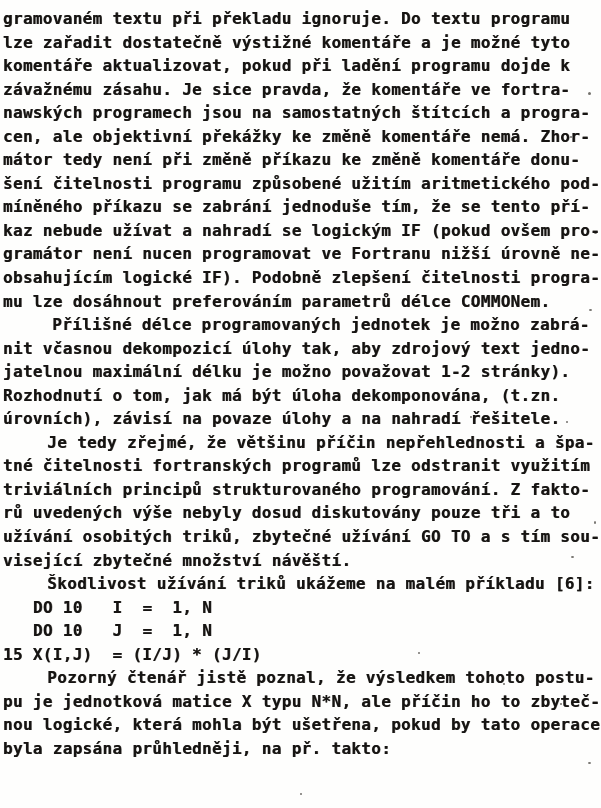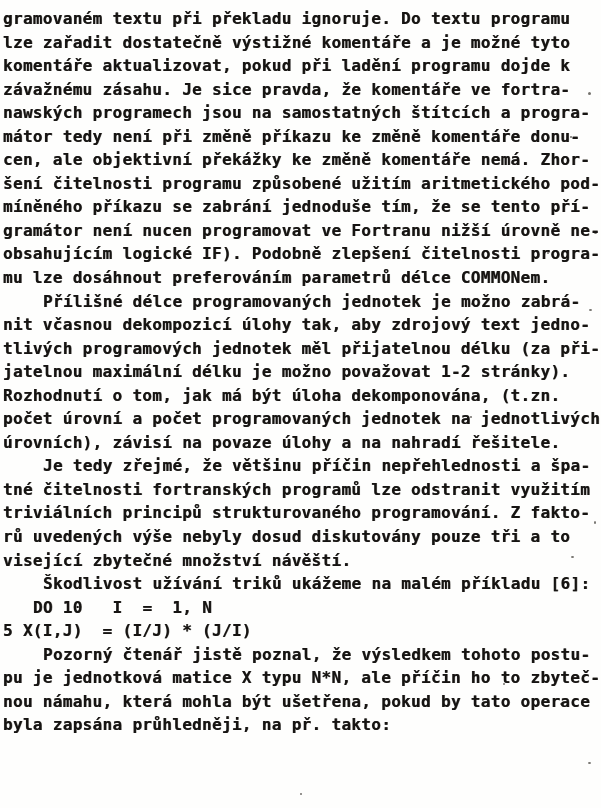--- a/index.html
+++ b/index.html
@@ -26,21 +26,21 @@
     font-size: 16px;
     font-weight: 700;
     letter-spacing: 0.32px;
     line-height: 23.55px;
     height: 23.55px;
     color: #161412;
     white-space: pre;
     text-shadow: 0.5px 0.3px 0 rgba(20,16,12,0.55), -0.2px 0 0 rgba(20,16,12,0.3);
     -webkit-font-smoothing: none;
   }
-  .line.indent   { padding-left: 40px; }
+  .line.indent   { padding-left: 40px; text-align: center; }
   .line.code-in  { padding-left: 30px; }
   .line.code     { padding-left: 0; }
   
   .speck {
     position: absolute;
     background: #2a2620;
     border-radius: 50%;
     z-index: 1;
     opacity: 0.65;
   }
@@ -48,45 +48,46 @@
 </head>
 <body>
 
 <div class="page">
   <div class="textblock">
     <div class="line">gramovaném textu při překladu ignoruje. Do textu programu</div>
     <div class="line">lze zařadit dostatečně výstižné komentáře a je možné tyto</div>
     <div class="line">komentáře aktualizovat, pokud při ladění programu dojde k</div>
     <div class="line">závažnému zásahu. Je sice pravda, že komentáře ve fortra-</div>
     <div class="line">nawských programech jsou na samostatných štítcích a progra-</div>
+    <div class="line">cen, ale objektivní překážky ke změně komentáře nemá. Zhor-</div>
     <div class="line">mátor tedy není při změně příkazu ke změně komentáře donu-</div>
-    <div class="line">cen, ale objektivní překážky ke změně komentáře nemá. Zhor-</div>
     <div class="line">šení čitelnosti programu způsobené užitím aritmetického pod-</div>
     <div class="line">míněného příkazu se zabrání jednoduše tím, že se tento pří-</div>
+    <div class="line">kaz nebude užívat a nahradí se logickým IF (pokud ovšem pro-</div>
     <div class="line">gramátor není nucen programovat ve Fortranu nižší úrovně ne-</div>
     <div class="line">obsahujícím logické IF). Podobně zlepšení čitelnosti progra-</div>
     <div class="line">mu lze dosáhnout preferováním parametrů délce COMMONem.</div>
     <div class="line indent">Přílišné délce programovaných jednotek je možno zabrá-</div>
     <div class="line">nit včasnou dekompozicí úlohy tak, aby zdrojový text jedno-</div>
-    <div class="line">tlivých programových jednotek měl přijatelnou délku (za při-</div>
     <div class="line">jatelnou maximální délku je možno považovat 1-2 stránky).</div>
     <div class="line">Rozhodnutí o tom, jak má být úloha dekomponována, (t.zn.</div>
-    <div class="line">počet úrovní a počet programovaných jednotek na jednotlivých</div>
     <div class="line">úrovních), závisí na povaze úlohy a na nahradí řešitele.</div>
     <div class="line indent">Je tedy zřejmé, že většinu příčin nepřehlednosti a špa-</div>
     <div class="line">tné čitelnosti fortranských programů lze odstranit využitím</div>
     <div class="line">triviálních principů strukturovaného programování. Z fakto-</div>
     <div class="line">rů uvedených výše nebyly dosud diskutovány pouze tři a to</div>
+    <div class="line">užívání osobitých triků, zbytečné užívání GO TO a s tím sou-</div>
     <div class="line">visející zbytečné množství návěští.</div>
     <div class="line indent">Škodlivost užívání triků ukážeme na malém příkladu [6]:</div>
     <div class="line code-in">DO 10   I  =  1, N</div>
-    <div class="line code">5 X(I,J)  = (I/J) * (J/I)</div>
+    <div class="line code-in">DO 10   J  =  1, N</div>
+    <div class="line code">15 X(I,J)  = (I/J) * (J/I)</div>
     <div class="line indent">Pozorný čtenář jistě poznal, že výsledkem tohoto postu-</div>
     <div class="line">pu je jednotková matice X typu N*N, ale příčin ho to zbyteč-</div>
-    <div class="line">nou námahu, která mohla být ušetřena, pokud by tato operace</div>
+    <div class="line">nou logické, která mohla být ušetřena, pokud by tato operace</div>
     <div class="line">byla zapsána průhledněji, na př. takto:</div>
   </div>
 
   <div class="speck" style="left:588px;top:92px;width:3px;height:3px;"></div>
   <div class="speck" style="left:570px;top:136px;width:2px;height:2px;"></div>
   <div class="speck" style="left:594px;top:231px;width:3px;height:3px;"></div>
   <div class="speck" style="left:547px;top:252px;width:2px;height:2px;"></div>
   <div class="speck" style="left:471px;top:303px;width:2px;height:2px;"></div>
   <div class="speck" style="left:589px;top:309px;width:3px;height:2px;"></div>
   <div class="speck" style="left:110px;top:182px;width:2px;height:2px;"></div>

